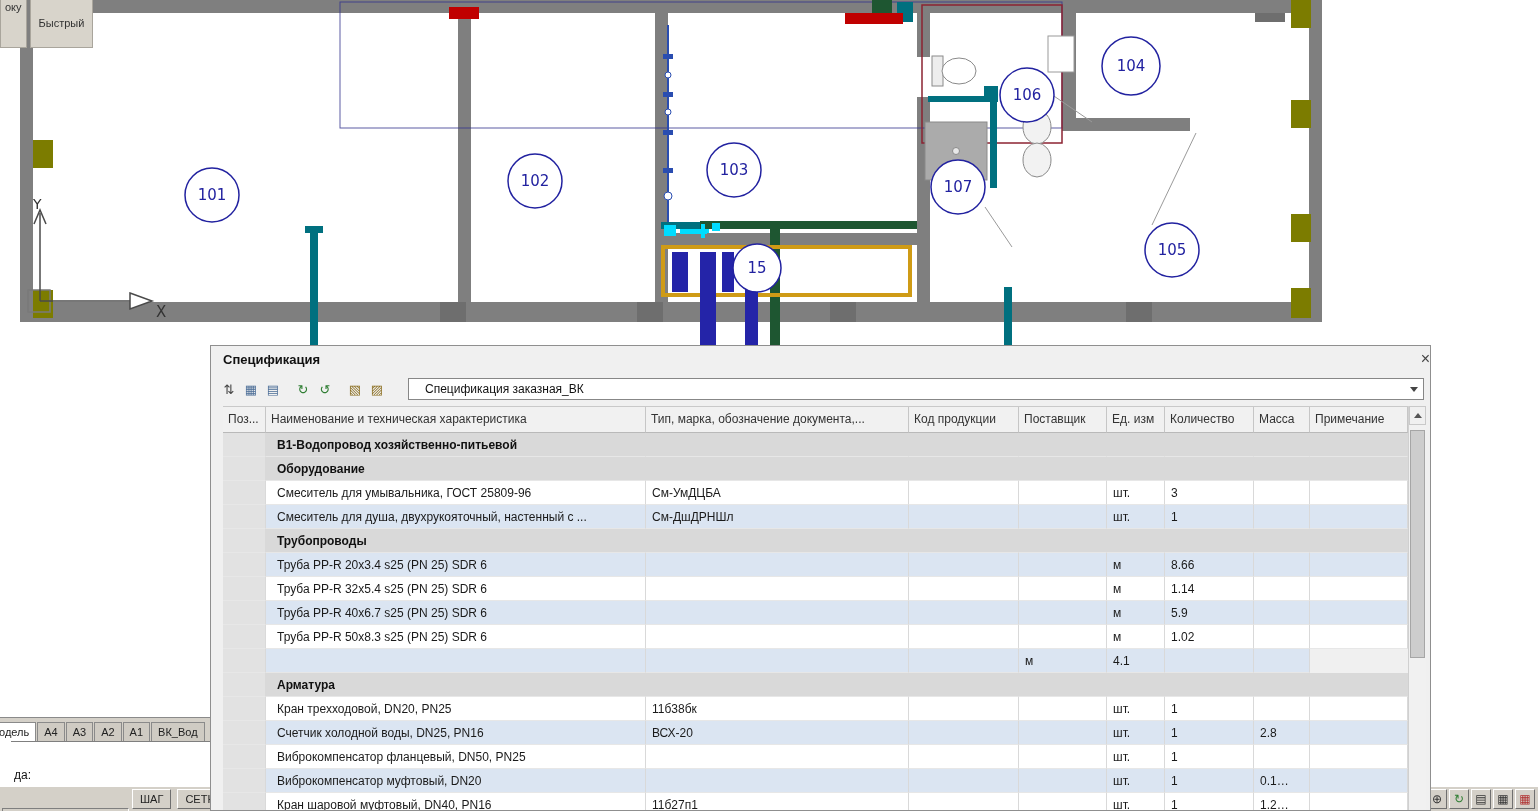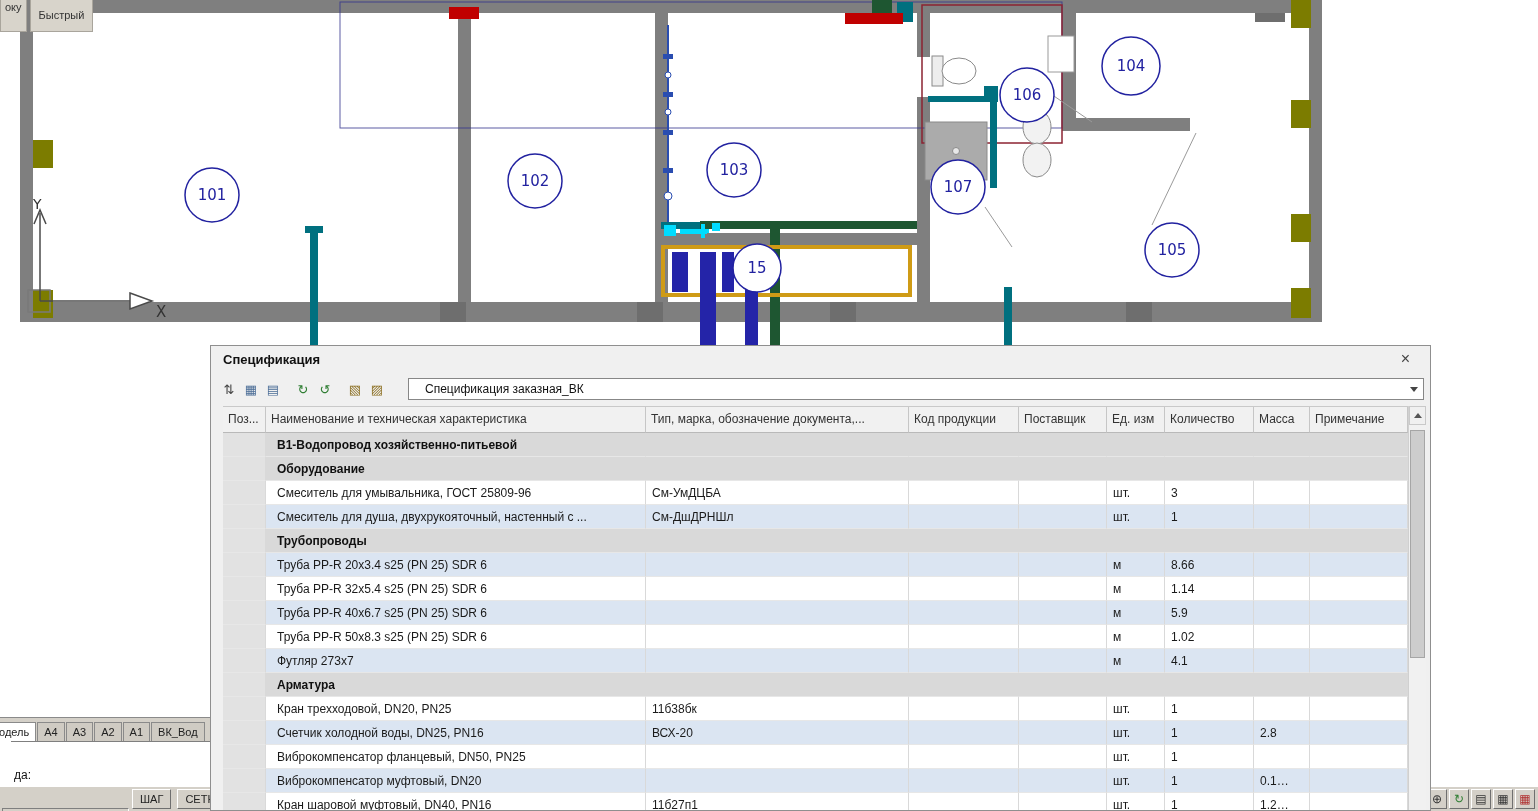--- a/index.html
+++ b/index.html
@@ -2,27 +2,27 @@
 <html><head>
 <meta charset="utf-8">
 <style>
   html,body{margin:0;padding:0}
   #root{position:relative;width:1538px;height:811px;overflow:hidden;background:#fff;
         font-family:"Liberation Sans",sans-serif}
 
   
   .top-tabs{position:absolute;left:0;top:0;display:flex;gap:3px;z-index:25}
   .ttab{background:#d8d4cb;border:1px solid #a9a59c;border-top:none;font-size:11px;
-        line-height:15px;padding:8px 8px;color:#333}
+        line-height:15px;padding:16px 8px;color:#333}
   .ttab.partial{padding:0 4px}
 
   
   .spec-panel{position:absolute;left:210px;top:345px;width:1221px;height:466px;background:#f0f0f0;
               border:1px solid #8f8f8f;z-index:20;box-sizing:border-box;overflow:hidden}
-  .panel-head{display:flex;align-items:flex-start;padding:6px 20px 0 12px}
+  .panel-head{display:flex;align-items:flex-start;padding:6px 0 0 12px}
   .panel-title{font-weight:bold;font-size:13px;color:#111}
   .panel-close{margin-left:auto;font-size:16px;color:#444;line-height:14px;cursor:default}
   .panel-toolbar{position:absolute;left:8px;right:6px;top:30px;height:26px;display:flex;align-items:center}
   .tbicon{width:20px;height:20px;display:flex;align-items:center;justify-content:center;
           font-size:13px;color:#4a6c96}
   .tbicon.g0{color:#444}
   .tbicon.g3,.tbicon.g4{color:#2e7d32}
   .tbicon.g3{margin-left:8px}
   .tbicon.g5{margin-left:8px;color:#8a6d1f}
   .tbicon.g6{color:#8a6d1f}
@@ -366,21 +366,20 @@
               <div class="tcell c-mark"></div>
               <div class="tcell c-code"></div>
               <div class="tcell c-supplier"></div>
               <div class="tcell c-unit">м</div>
               <div class="tcell c-qty">1.02</div>
               <div class="tcell c-mass"></div>
               <div class="tcell c-note"></div>
             </div>
             <div class="trow shaded">
               <div class="tcell c-pos"></div>
-              <div class="tcell c-name">Футляр 273x7</div>
               <div class="tcell c-mark"></div>
               <div class="tcell c-code"></div>
               <div class="tcell c-supplier"></div>
               <div class="tcell c-unit">м</div>
               <div class="tcell c-qty">4.1</div>
               <div class="tcell c-mass"></div>
               <div class="tcell c-note"></div>
             </div>
             <div class="trow section">
               <div class="tcell c-pos"></div>

